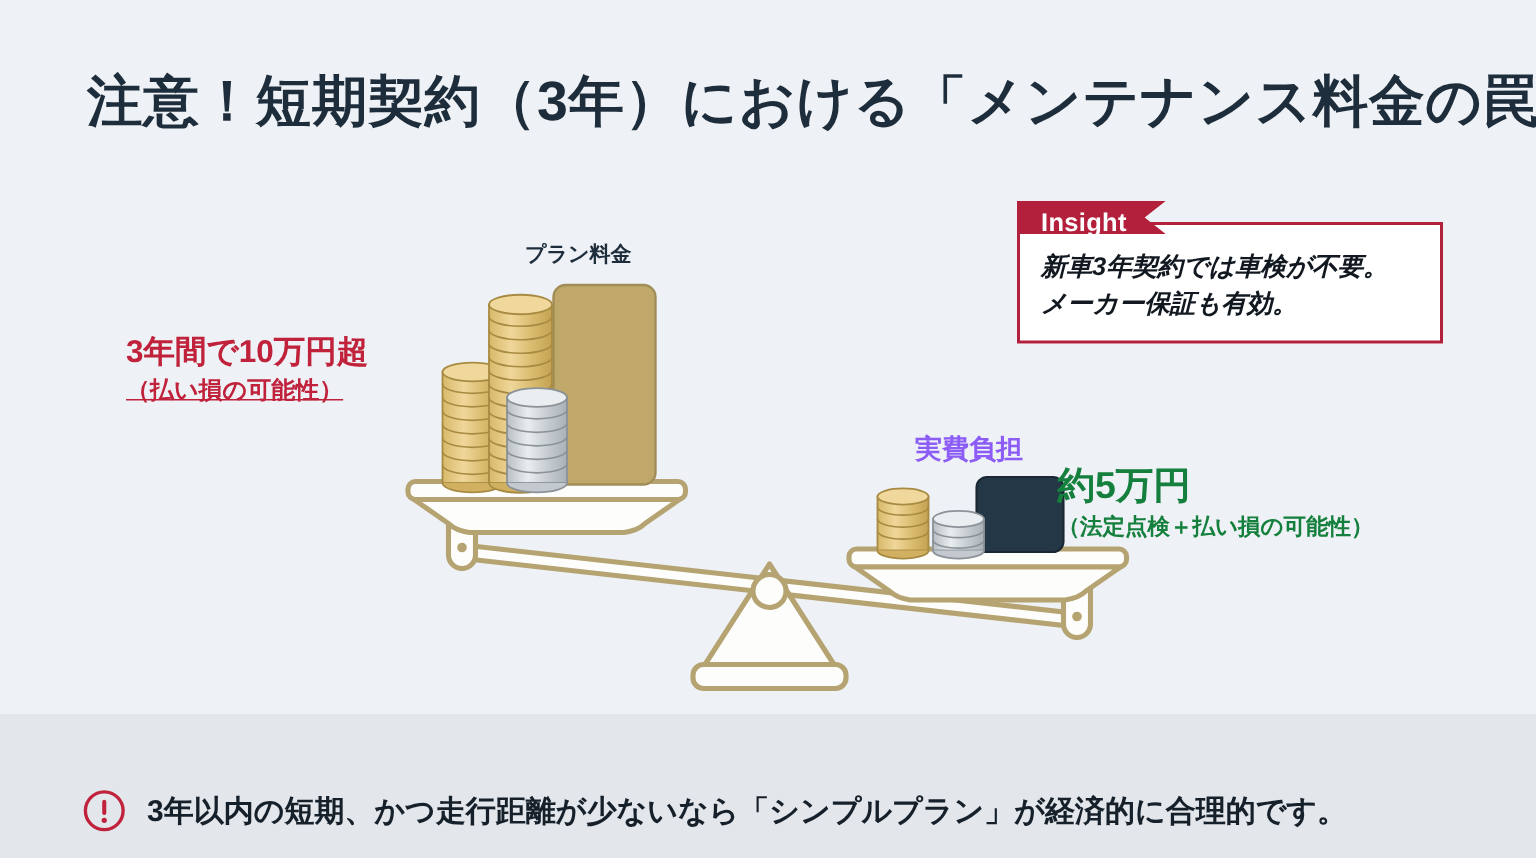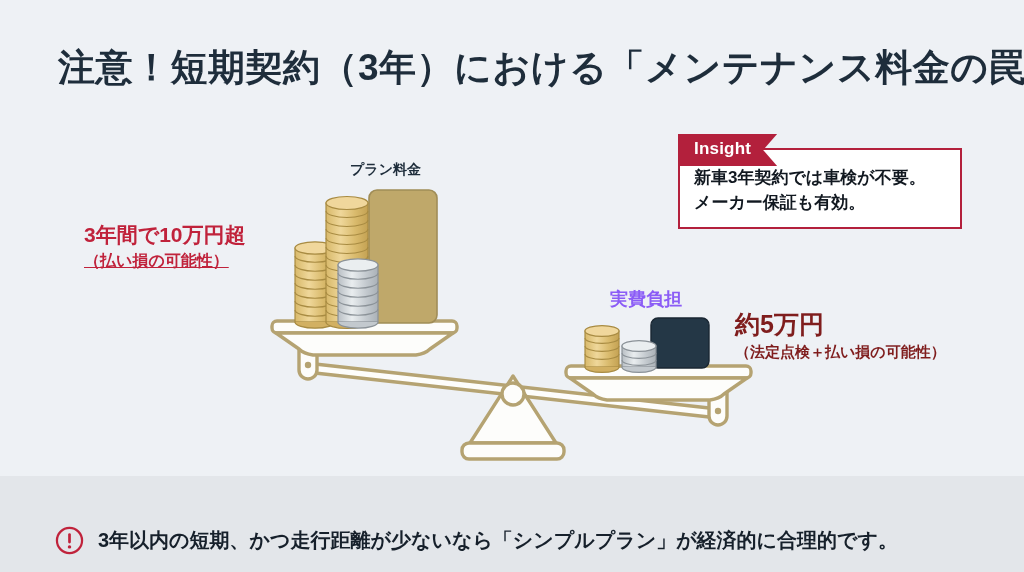--- a/index.html
+++ b/index.html
@@ -32,32 +32,33 @@
     position:absolute;left:350px;top:161px;
     font-size:14px;font-weight:bold;color:#1e2d3b;white-space:nowrap;
   }
   
   #actual-label{
     position:absolute;left:610px;top:287px;
     font-size:18px;font-weight:bold;color:#8b5cf6;white-space:nowrap;
   }
 
   
-  #price-block{position:absolute;left:735px;top:310px;color:#7f1d1d;}
+  #price-block{position:absolute;left:705px;top:310px;color:#15803d;}
   #price-block .amount{font-size:25px;font-weight:bold;line-height:1.15;white-space:nowrap;}
   #price-block .note{font-size:15px;font-weight:bold;line-height:1.3;margin-top:3px;white-space:nowrap;}
 
   
   #insight{
     position:absolute;left:678px;top:148px;width:284px;
     background:#ffffff;border:2px solid #b3203c;box-sizing:border-box;
     padding:16px 20px 12px 14px;
+    font-style:italic;
   }
   #insight-ribbon{
-    position:absolute;left:678px;top:134px;height:32px;
+    position:absolute;left:678px;top:134px;height:22px;
     background:#b3203c;color:#ffffff;
     padding:0 26px 0 16px;
     font-size:17px;font-weight:bold;line-height:30px;
     clip-path:polygon(0 0,100% 0,calc(100% - 14px) 50%,100% 100%,0 100%);
     letter-spacing:0.2px;
   }
   #insight .line{font-size:17px;font-weight:bold;color:#111820;line-height:1.45;white-space:nowrap;}
 
   
   #bottom-band{

